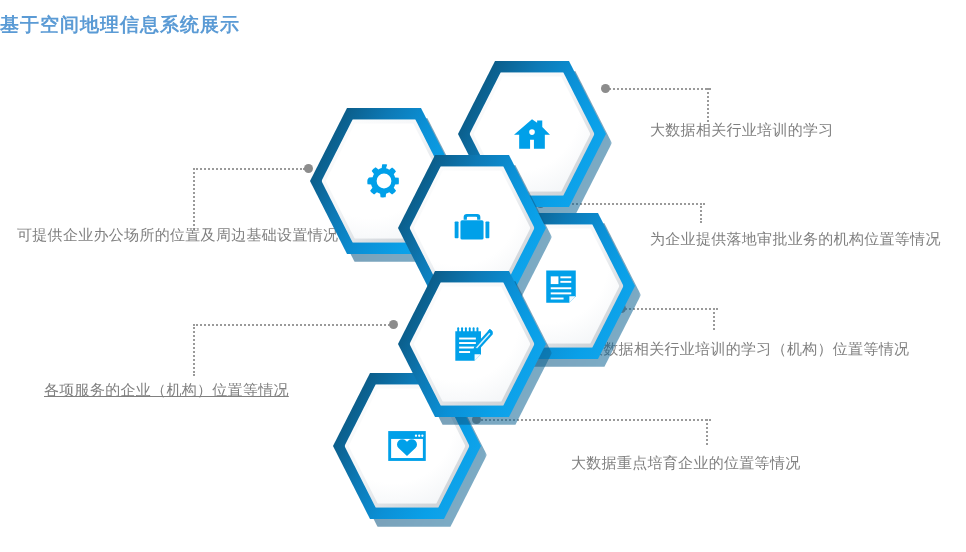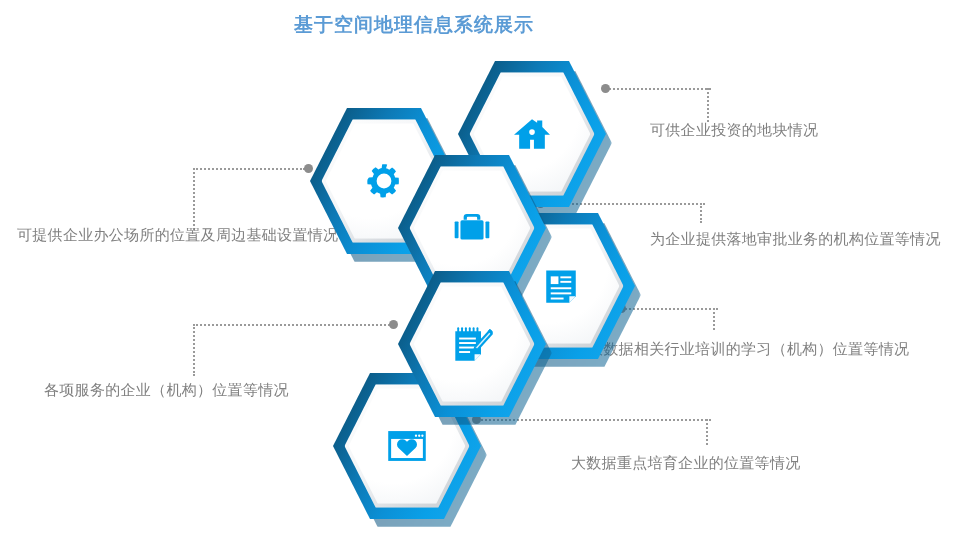--- a/index.html
+++ b/index.html
@@ -19,21 +19,20 @@
     width: 966px;
     height: 552px;
   }
 
   
   .title {
     position: absolute;
     left: 0;
     top: 12px;
     width: 828px;
-    text-align: center;
     font-size: 19px;
     font-weight: bold;
     color: #5b9bd5;
     letter-spacing: 1px;
     white-space: nowrap;
   }
 
   
   .hexwrap {
     position: absolute;
@@ -272,20 +271,20 @@
           <rect x="5" y="11" width="54" height="10" fill="#00a0e9"></rect>
           <circle cx="46" cy="16" r="1.8" fill="#ffffff"></circle>
           <circle cx="51" cy="16" r="1.8" fill="#ffffff"></circle>
           <circle cx="56" cy="16" r="1.8" fill="#ffffff"></circle>
           <path fill="#00a0e9" d="M32 47.5 18.8 35.1a7.8 7.8 0 0 1 0-11.2 8.4 8.4 0 0 1 11.6 0L32 25.4l1.6-1.5a8.4 8.4 0 0 1 11.6 0 7.8 7.8 0 0 1 0 11.2z"></path>
         </svg>
       </span>
     </div>
   </div>
 
-  <div class="caption" style="left:650px; top:121px;">可供企业投资的地块情况</div>
+  <div class="caption" style="left:650px; top:121px;">大数据相关行业培训的学习</div>
   <div class="caption" style="left:650px; top:230px;">为企业提供落地审批业务的机构位置等情况</div>
   <div class="caption" style="left:588px; top:340px;">大数据相关行业培训的学习（机构）位置等情况</div>
   <div class="caption" style="left:571px; top:454px;">大数据重点培育企业的位置等情况</div>
   <div class="caption" style="left:17px; top:226px;">可提供企业办公场所的位置及周边基础设置情况</div>
-  <div class="caption" style="left:44px; top:381px;">各项服务的企业（机构）位置等情况</div>
+  <div class="caption" style="left:44px; top:381px;text-decoration:underline;">各项服务的企业（机构）位置等情况</div>
 
 </div>
 
 </body></html>

